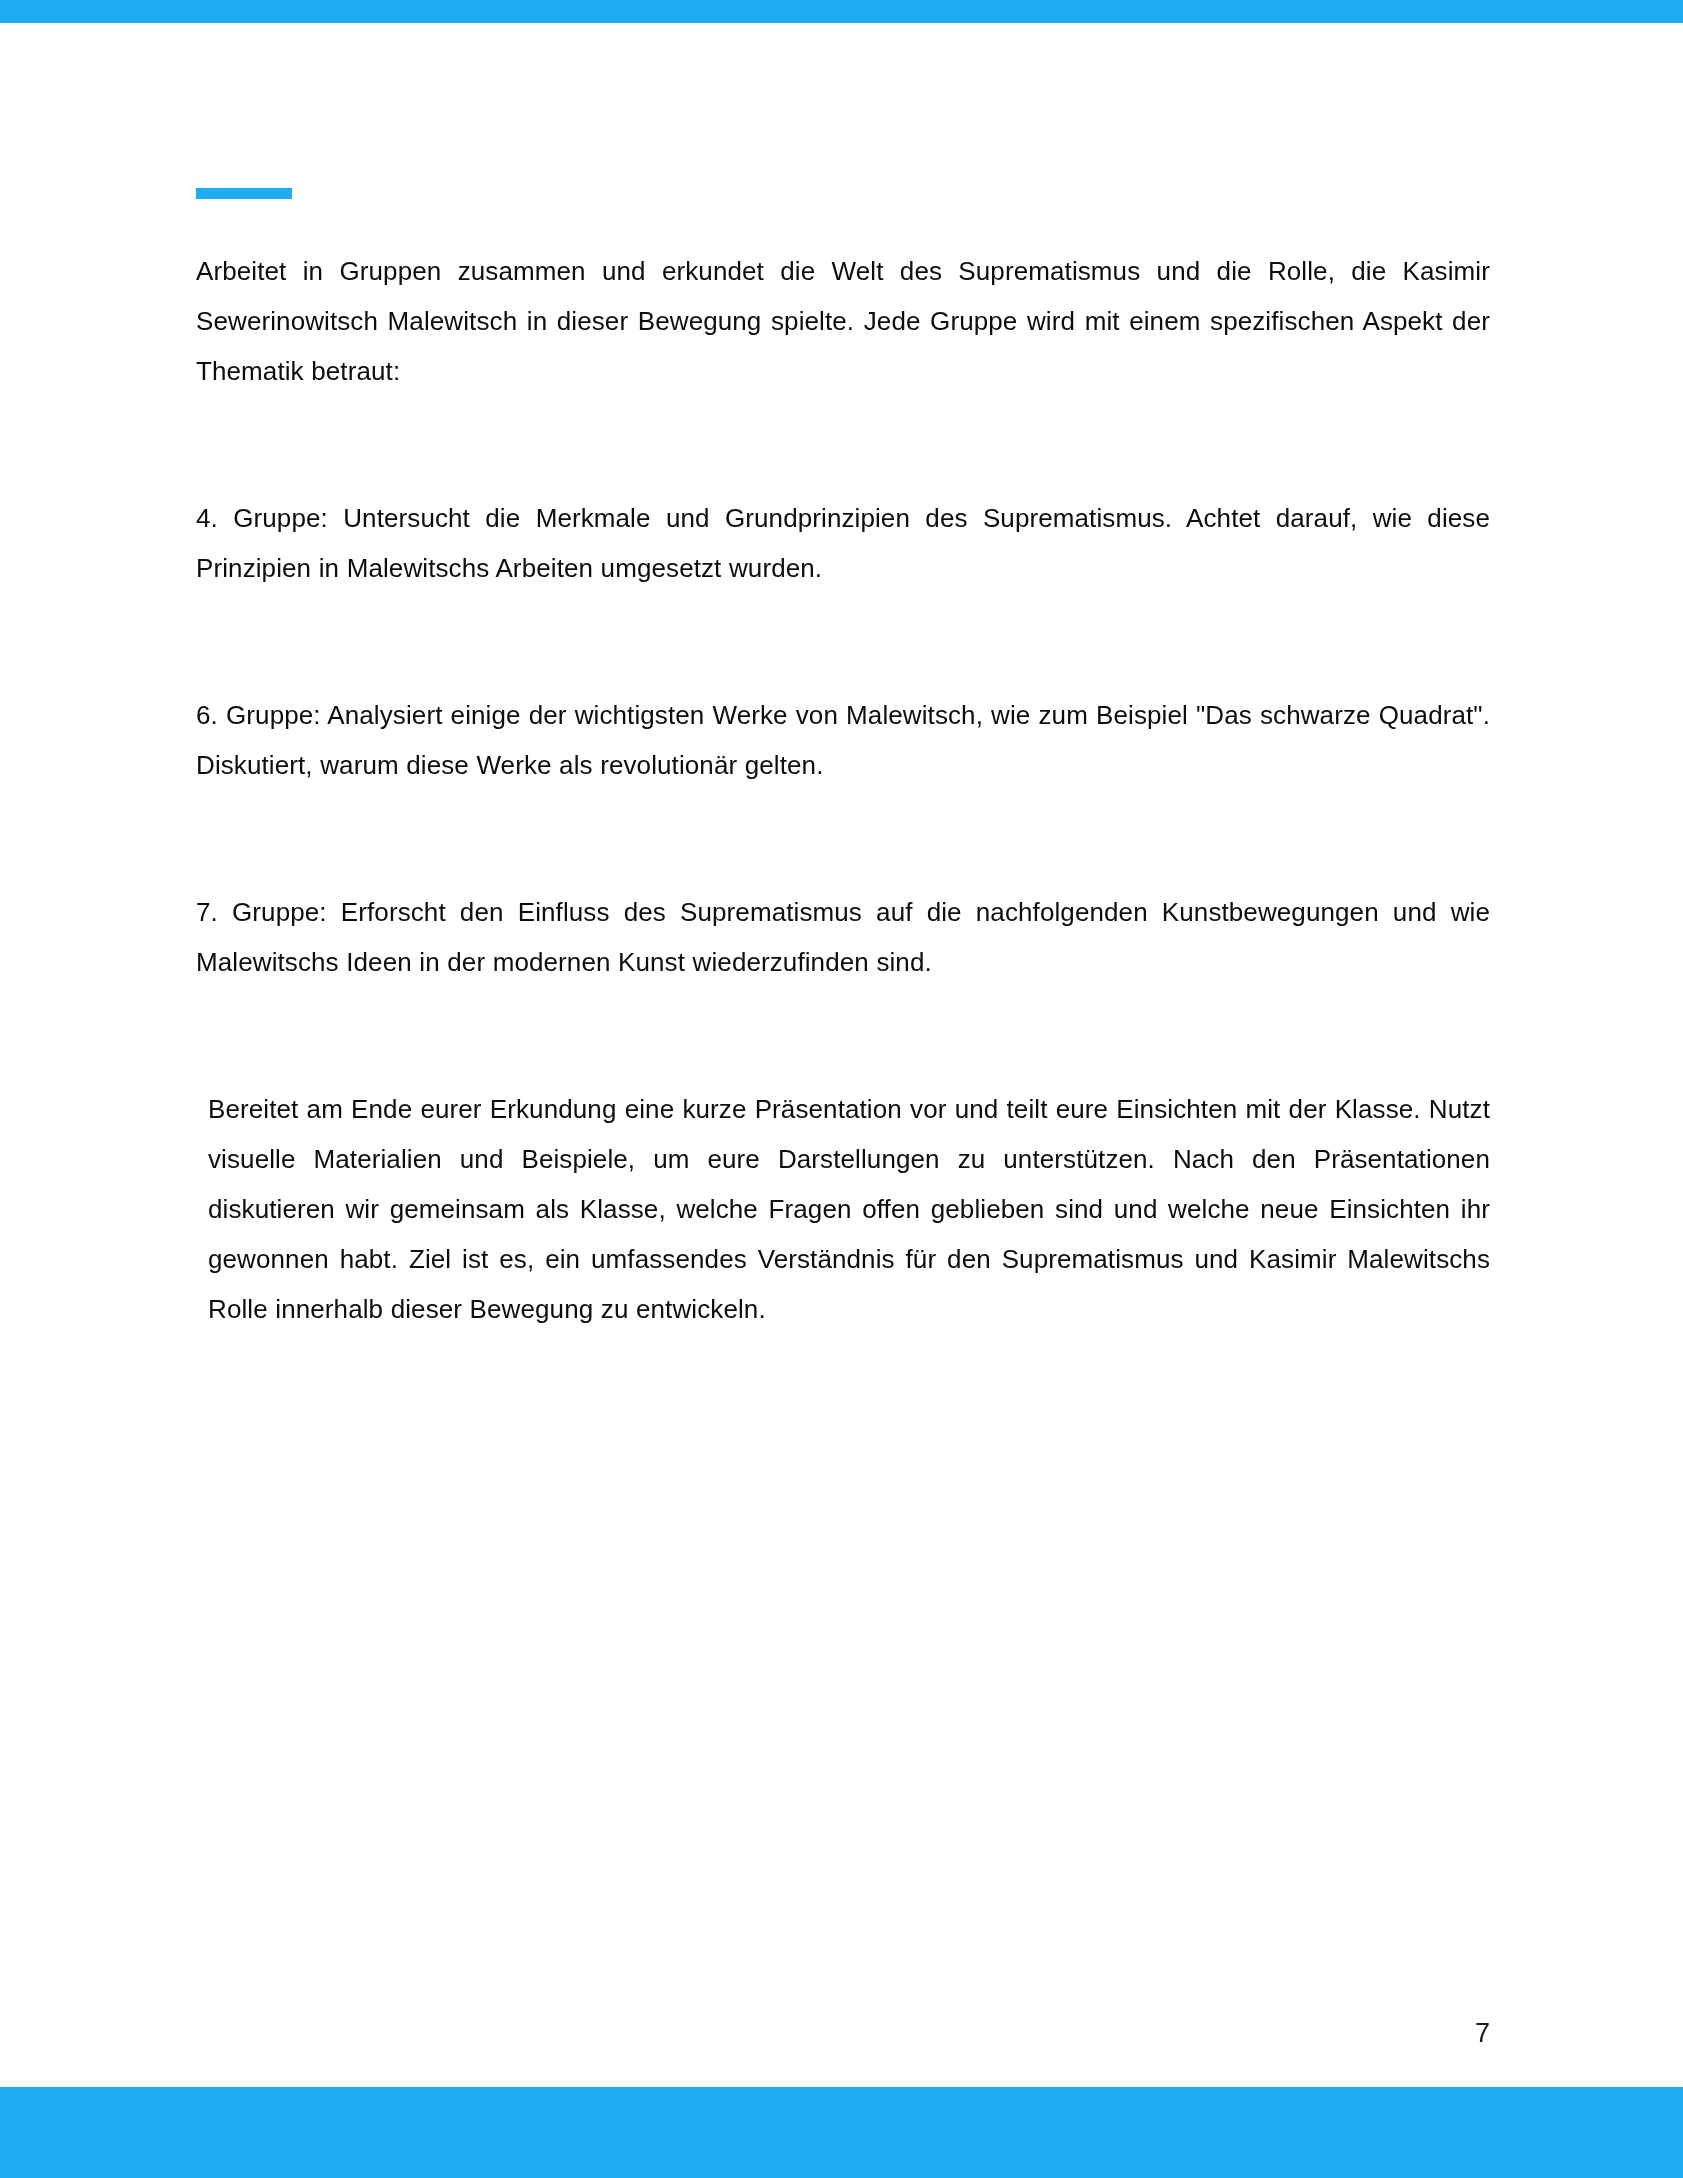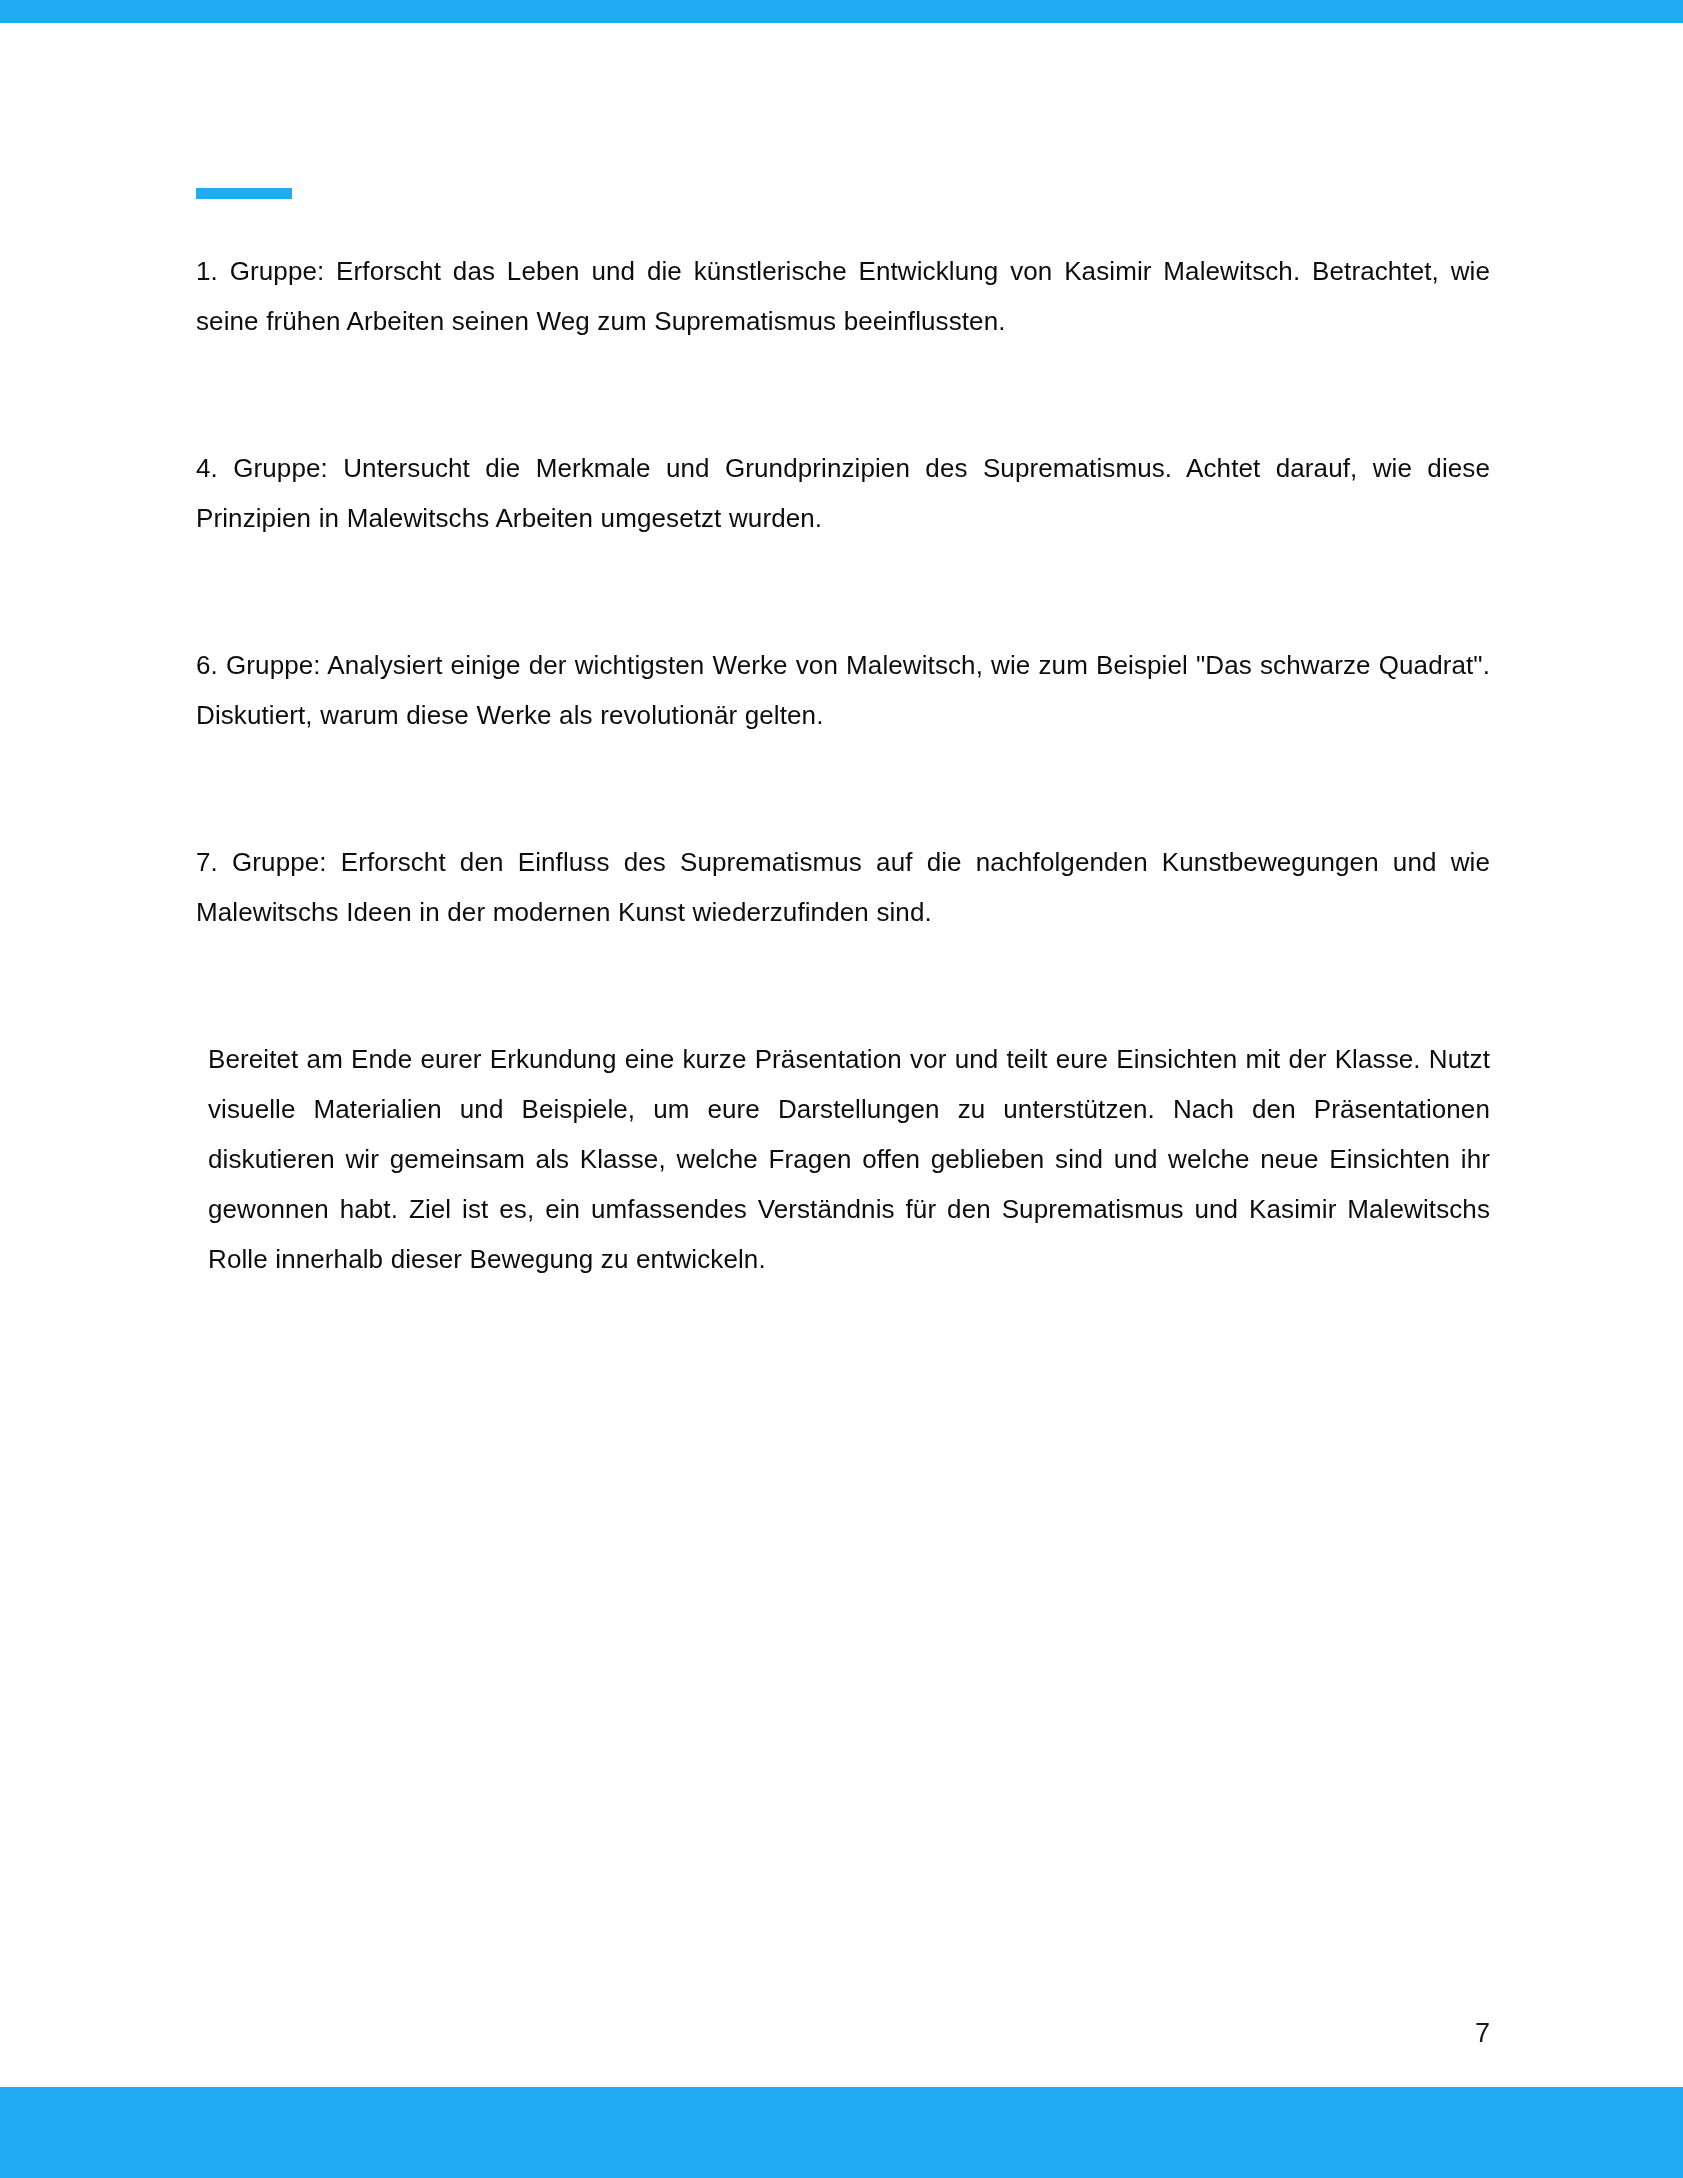--- a/index.html
+++ b/index.html
@@ -107,22 +107,22 @@
 <div class="page">
 
   <div class="bar-top"></div>
 
   <div class="content">
 
     <div class="accent-dash"></div>
 
     <div class="body-copy">
 
+      <p class="para">Arbeitet in Gruppen zusammen und erkundet die Welt des Suprematismus und die Rolle, die Kasimir Sewerinowitsch Malewitsch in dieser Bewegung spielte. Jede Gruppe wird mit einem spezifischen Aspekt der Thematik betraut:</p>
 
-      <p class="para">1. Gruppe: Erforscht das Leben und die künstlerische Entwicklung von Kasimir Malewitsch. Betrachtet, wie seine frühen Arbeiten seinen Weg zum Suprematismus beeinflussten.</p>
 
       <p class="para">4. Gruppe: Untersucht die Merkmale und Grundprinzipien des Suprematismus. Achtet darauf, wie diese Prinzipien in Malewitschs Arbeiten umgesetzt wurden.</p>
 
       <p class="para">6. Gruppe: Analysiert einige der wichtigsten Werke von Malewitsch, wie zum Beispiel "Das schwarze Quadrat". Diskutiert, warum diese Werke als revolutionär gelten.</p>
 
       <p class="para">7. Gruppe: Erforscht den Einfluss des Suprematismus auf die nachfolgenden Kunstbewegungen und wie Malewitschs Ideen in der modernen Kunst wiederzufinden sind.</p>
 
       <p class="para closing">Bereitet am Ende eurer Erkundung eine kurze Präsentation vor und teilt eure Einsichten mit der Klasse. Nutzt visuelle Materialien und Beispiele, um eure Darstellungen zu unterstützen. Nach den Präsentationen diskutieren wir gemeinsam als Klasse, welche Fragen offen geblieben sind und welche neue Einsichten ihr gewonnen habt. Ziel ist es, ein umfassendes Verständnis für den Suprematismus und Kasimir Malewitschs Rolle innerhalb dieser Bewegung zu entwickeln.</p>
 
     </div>

